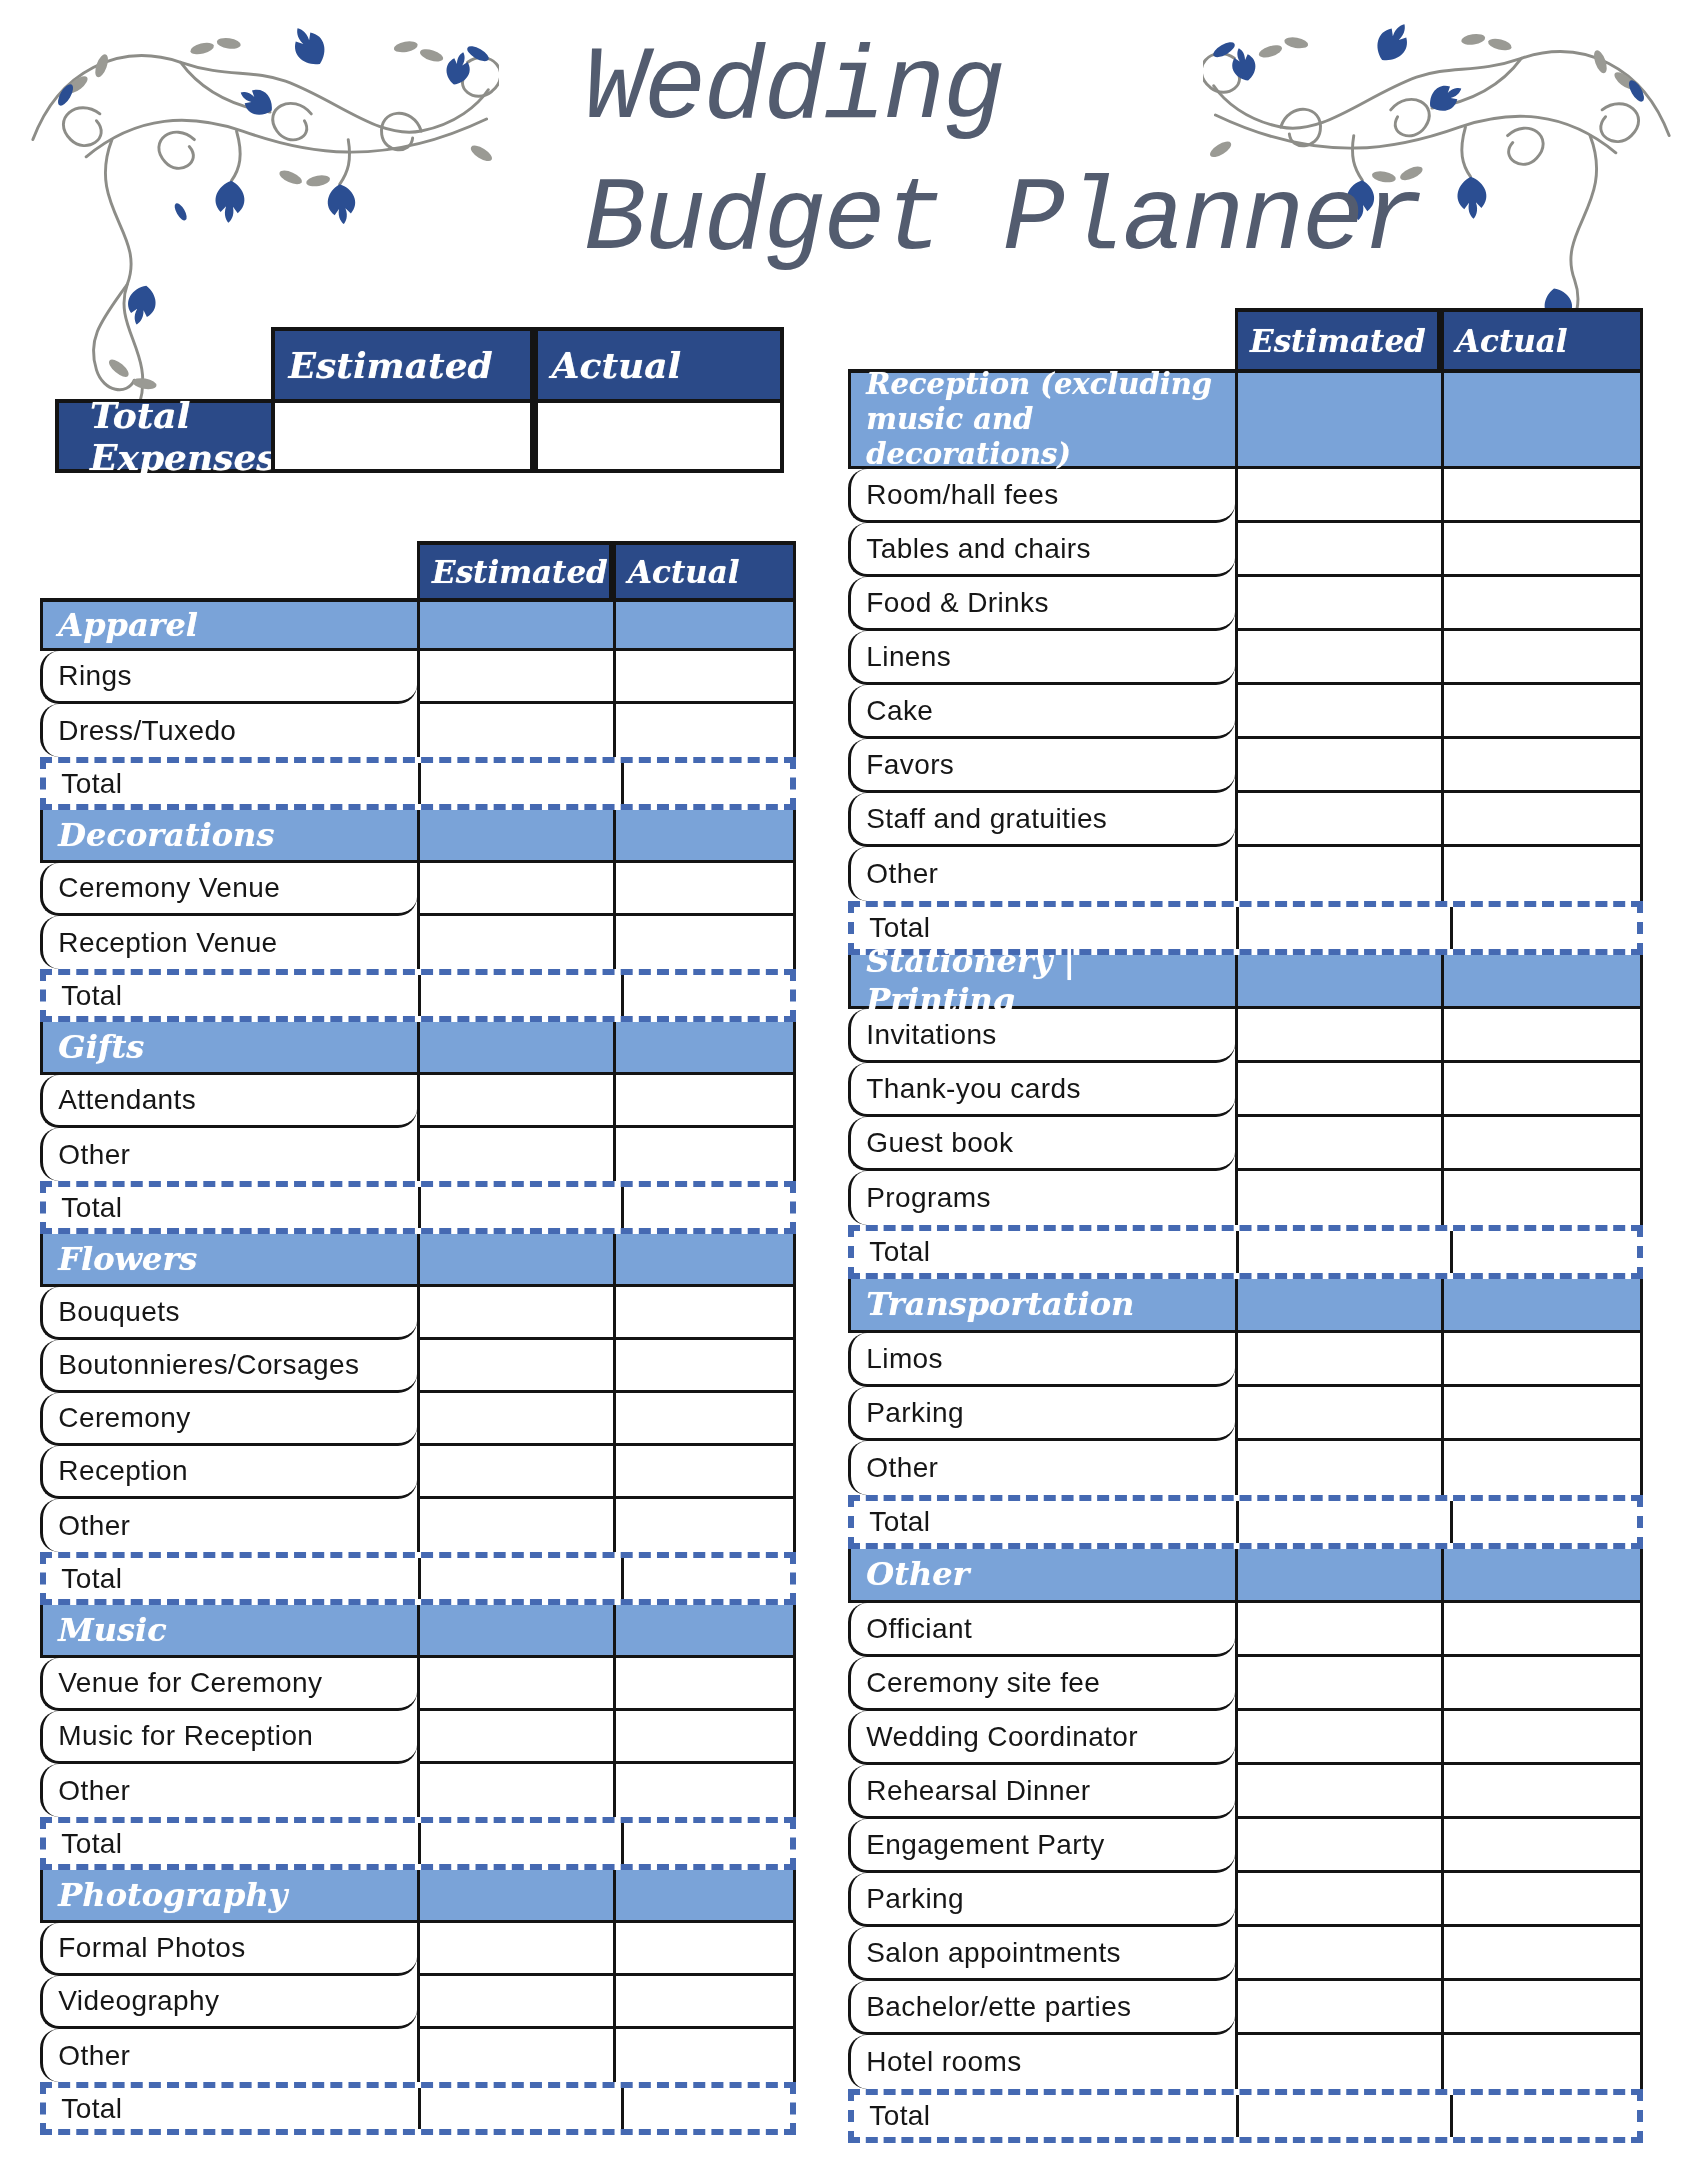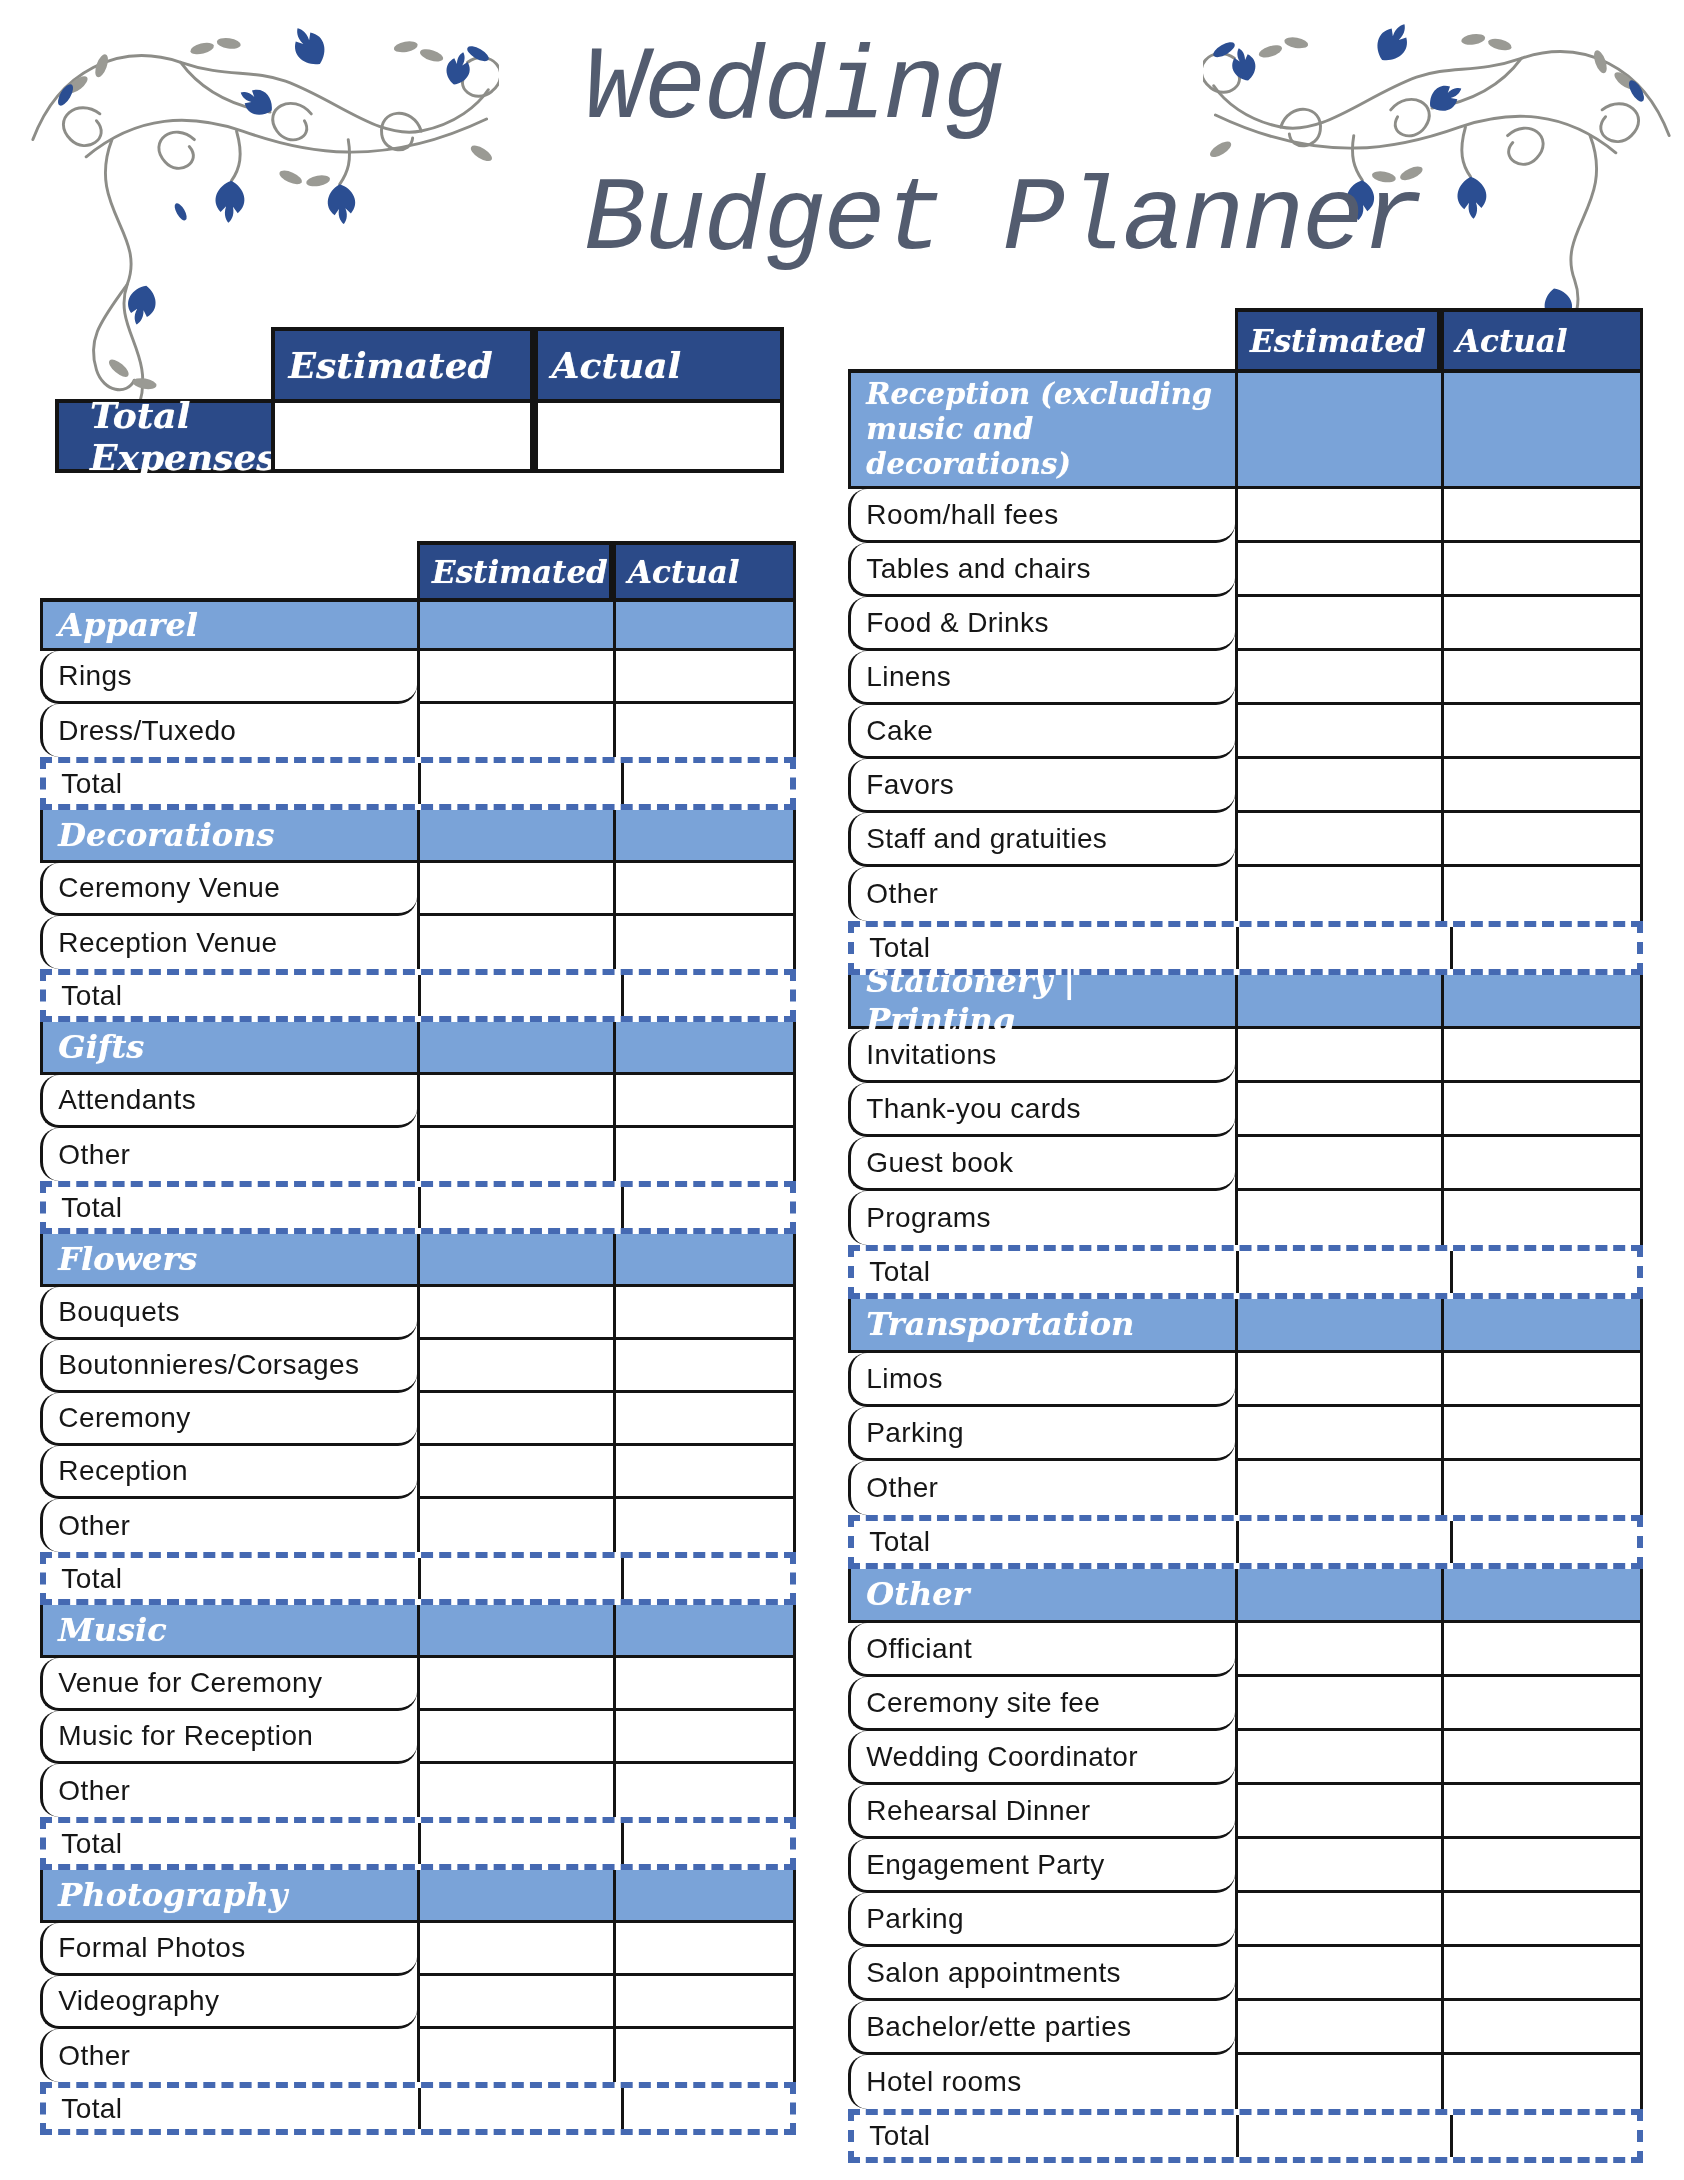--- a/index.html
+++ b/index.html
@@ -38,21 +38,21 @@
   .sum .val{background:#ffffff;border:4.3px solid #141414;}
   .sum .val.e{width:263px;}
   .sum .val.a{width:250px;border-left:4.3px solid #141414;}
   
   .lt{left:40px;top:541px;width:756px;}
   .rt{left:848px;top:308px;width:795px;}
   .lt .row{height:53px;}
   .rt .row{height:54px;}
   .lt .row.hdr{height:57px;}
   .rt .row.hdr{height:61px;}
-  .rt .row.tallsec{height:120px;}
+  .rt .row.tallsec{height:100px;}
   .lt .label{width:377px;}
   .lt .est{width:196px;}
   .lt .act{width:183px;}
   .rt .label{width:387px;}
   .rt .est{width:206px;}
   .rt .act{width:202px;}
   .sp{background:transparent;}
   .hc{background:#2b4a88;border:4.3px solid #141414;border-bottom:none;padding-left:12px;font-size:31px;}
   
   .row .label{border-left:3.4px solid #141414;padding-left:15.3px;}

